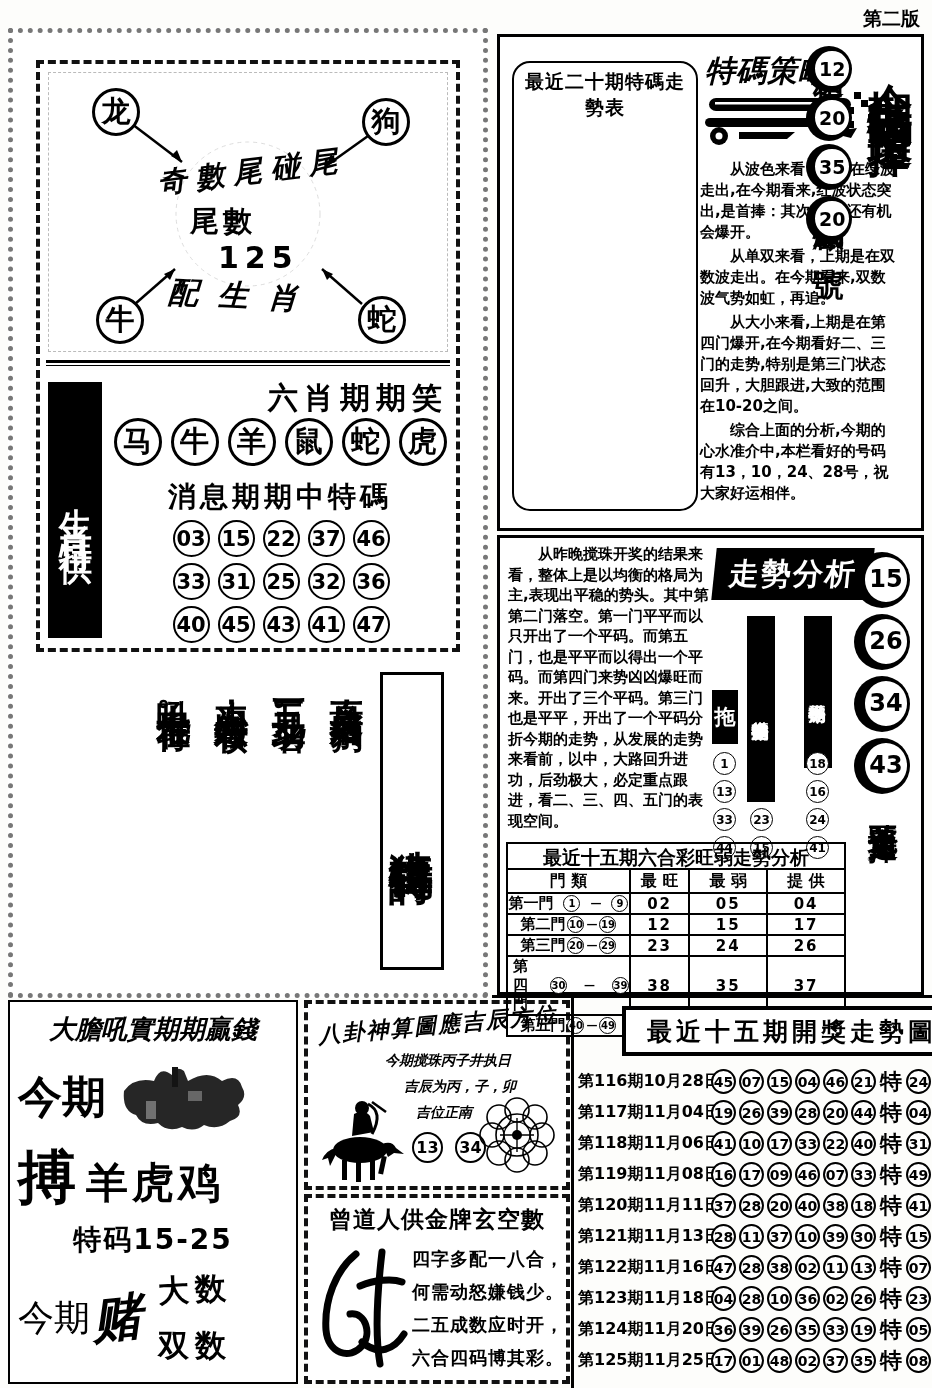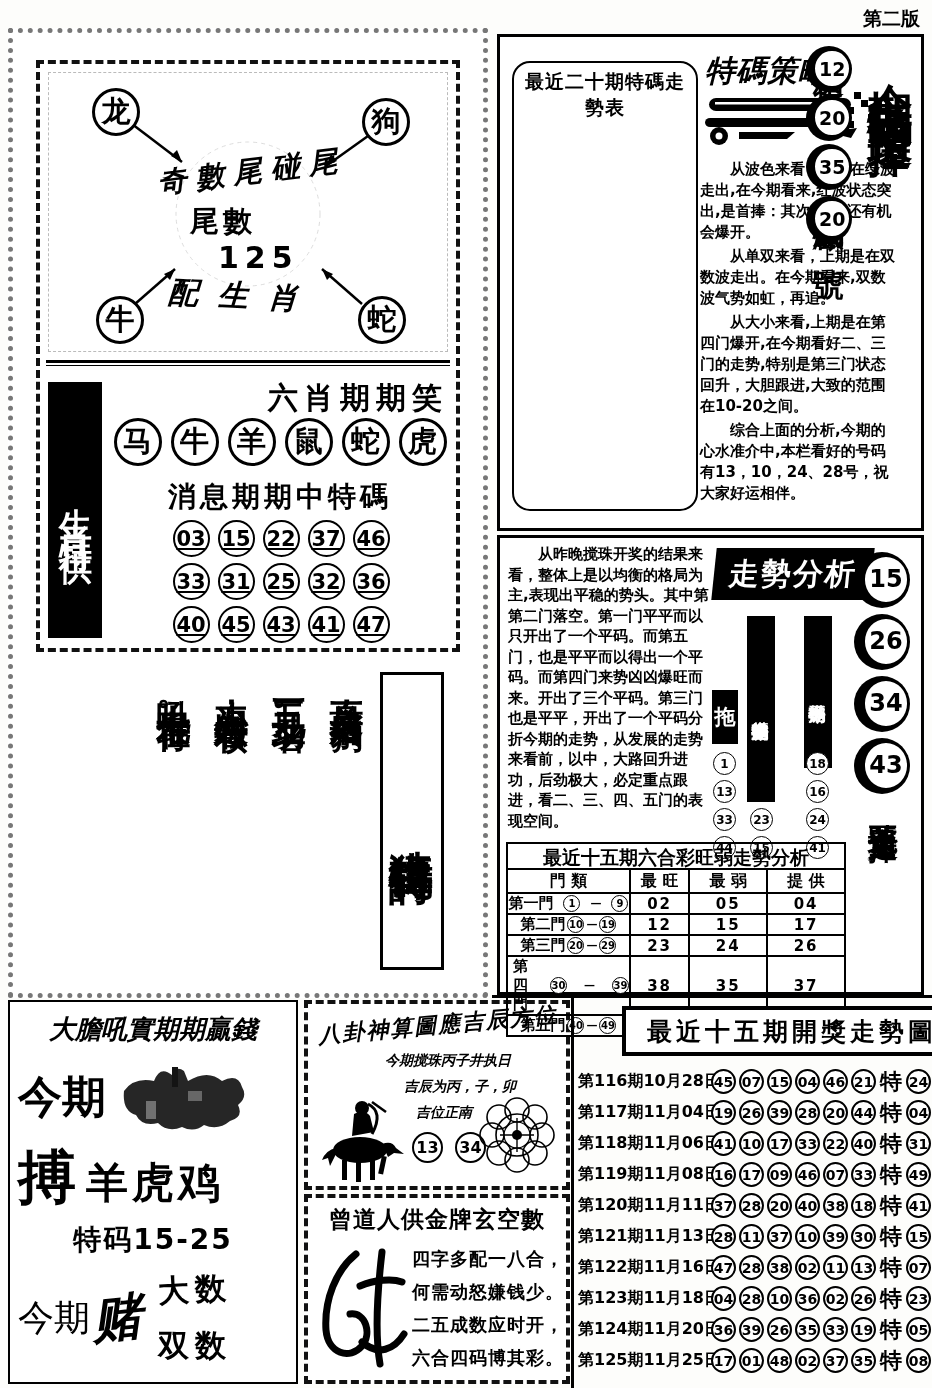--- a/index.html
+++ b/index.html
@@ -90,21 +90,21 @@
   <div class="abs b" style="left:72px;top:8px;width:336px;text-align:right;font-size:30px;letter-spacing:6px;">六肖期期笑</div>
   <div class="abs" id="zodiac-row" style="left:70px;top:48px;width:340px;display:flex;gap:9px;justify-content:center;">
       <span class="zcircle">马</span>
       <span class="zcircle">牛</span>
       <span class="zcircle">羊</span>
       <span class="zcircle">鼠</span>
       <span class="zcircle">蛇</span>
       <span class="zcircle">虎</span>
     </div>
   <div class="abs b" style="left:72px;top:108px;width:336px;text-align:center;font-size:28px;letter-spacing:4px;">消息期期中特碼</div>
-  <div class="abs" id="sx-numbers" style="left:96px;top:150px;width:290px;text-decoration:underline;">
+  <div class="abs" id="sx-numbers" style="left:96px;top:150px;width:290px;">
       <div class="numrow">
         <span class="ncircle n36">03</span>
         <span class="ncircle n36">15</span>
         <span class="ncircle n36">22</span>
         <span class="ncircle n36">37</span>
         <span class="ncircle n36">46</span>
       </div>
       <div class="numrow">
         <span class="ncircle n36">33</span>
         <span class="ncircle n36">31</span>

